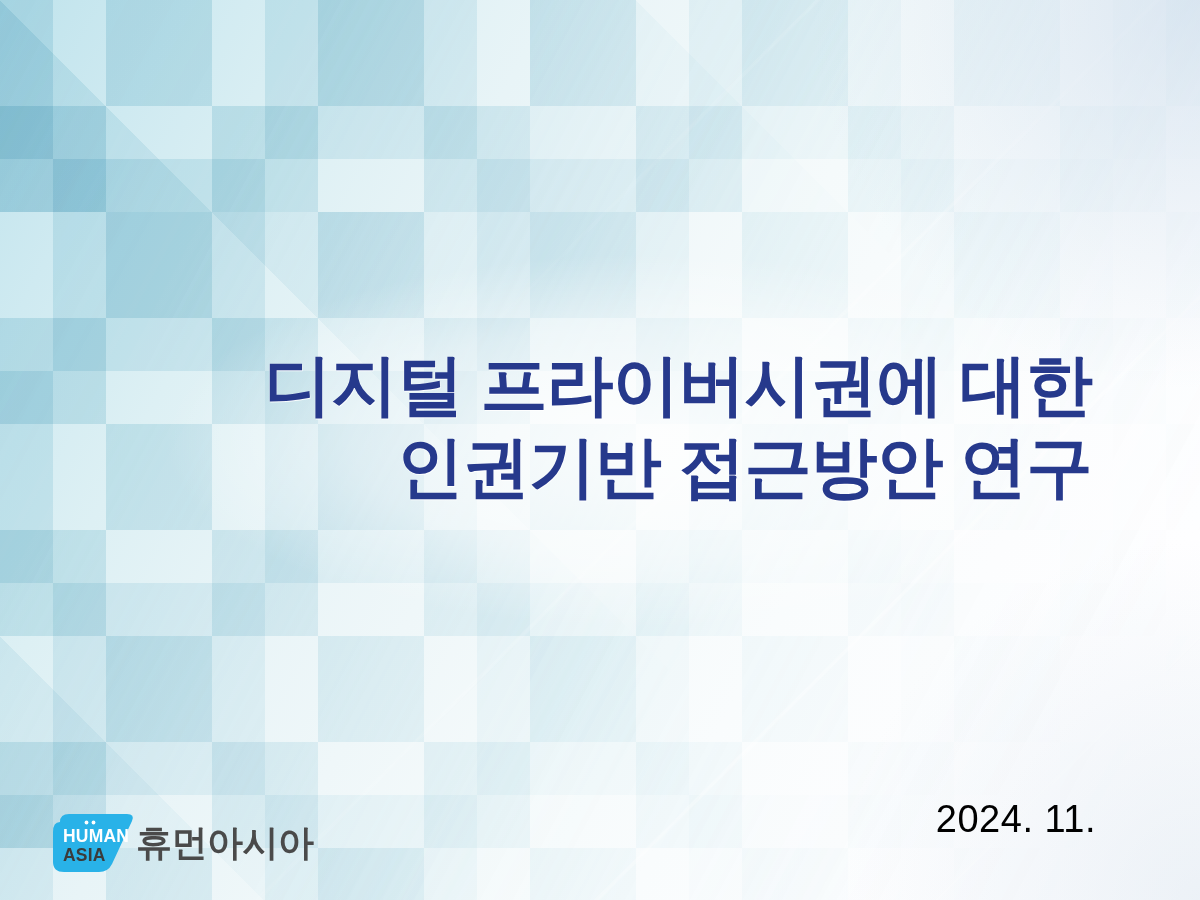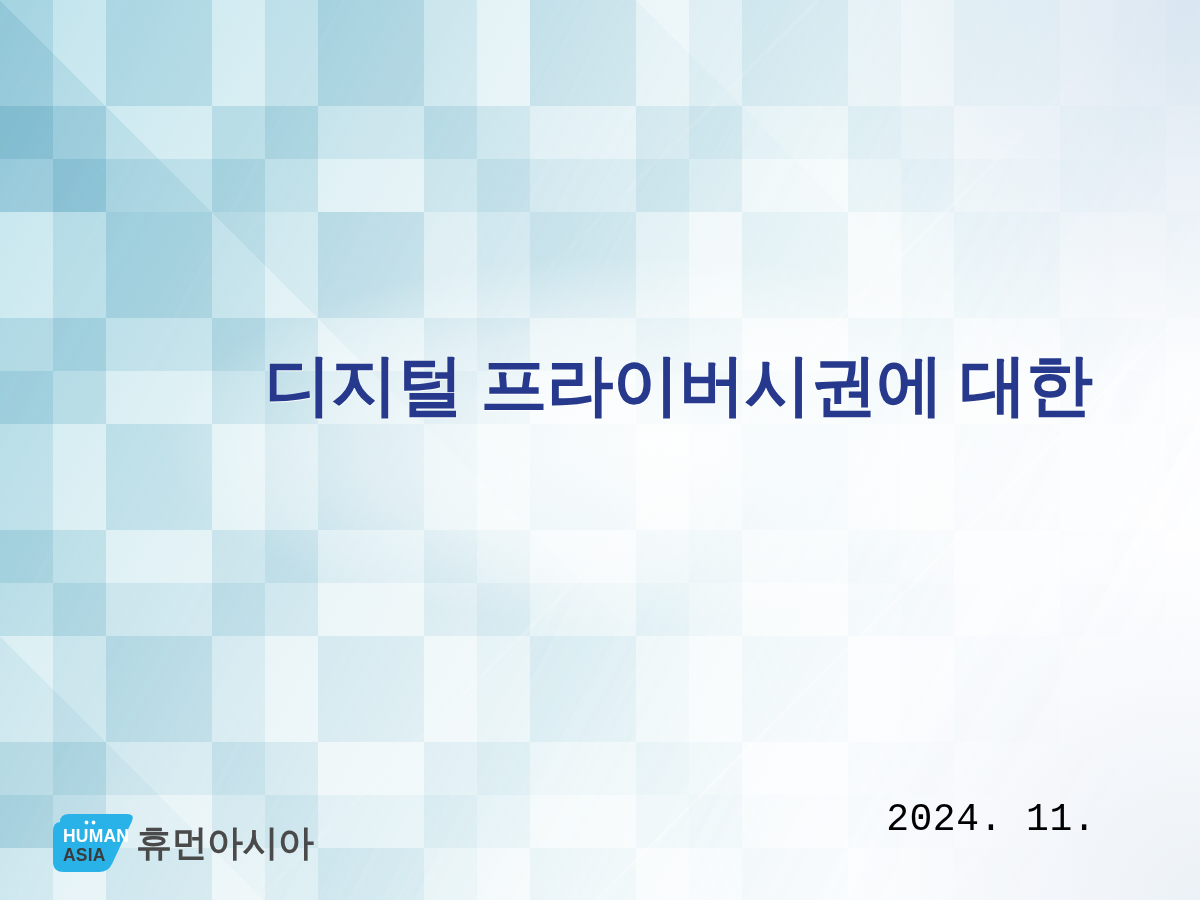--- a/index.html
+++ b/index.html
@@ -157,21 +157,21 @@
        0.6px 0.6px 0 rgba(255,255,255,.85),
       -0.4px -0.4px 0 rgba(255,255,255,.55);
   }
 
   
   #date-text {
     position: absolute;
     right: 104px;
     top: 798px;
     color: #000000;
-    font-family: Liberation Mono, monospace;
+    font-family: Liberation Sans, sans-serif;
     font-size: 38px;
     font-weight: normal;
     letter-spacing: 0.5px;
     white-space: nowrap;
     z-index: 5;
   }
 
   
   #logo-lockup {
     position: absolute;
@@ -221,20 +221,21 @@
   <div class="bg-layer" id="bg-base"></div>
   <div class="bg-layer" id="bg-diamonds-a"></div>
   <div class="bg-layer" id="bg-diamonds-b"></div>
   <div class="bg-layer" id="bg-diamonds-c"></div>
   <div class="bg-layer" id="bg-streaks"></div>
   <div class="bg-layer" id="bg-corner-tint"></div>
   <div class="bg-layer" id="bg-bloom"></div>
 
   <div id="title-block">
     <span class="title-line">디지털 프라이버시권에 대한</span>
+    <span class="title-line">인권기반 접근방안 연구</span>
   </div>
 
   <div id="date-text">2024. 11.</div>
 
   <div id="logo-lockup">
 
     <div id="logo-mark">
       <svg viewBox="0 0 88 62" xmlns="http://www.w3.org/2000/svg" aria-hidden="true">
 
         <path d="M12,10

